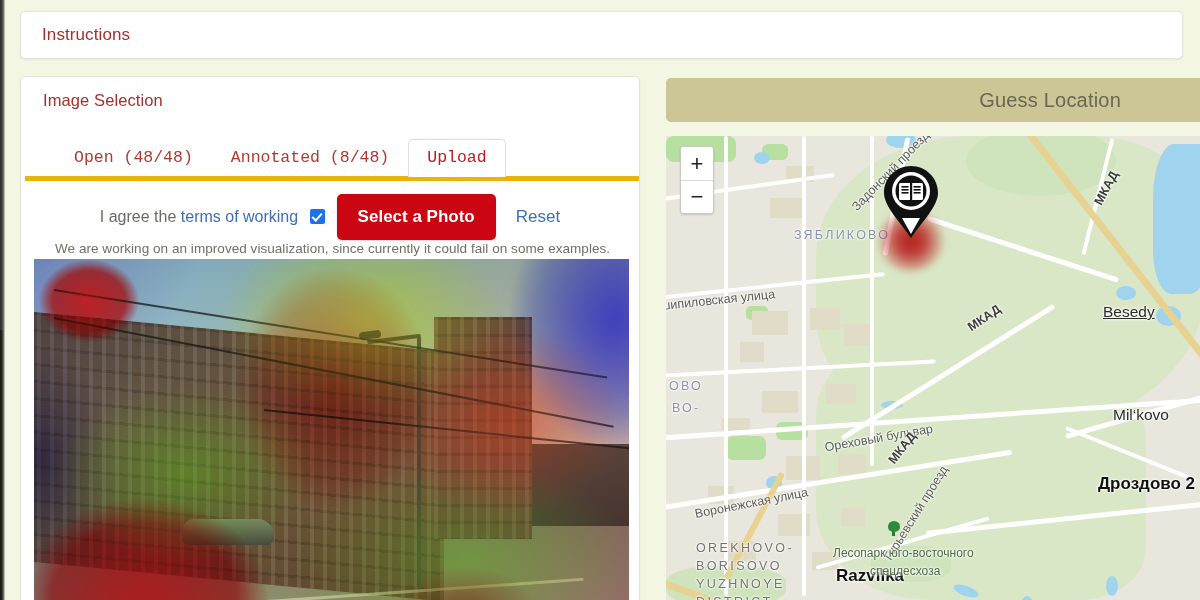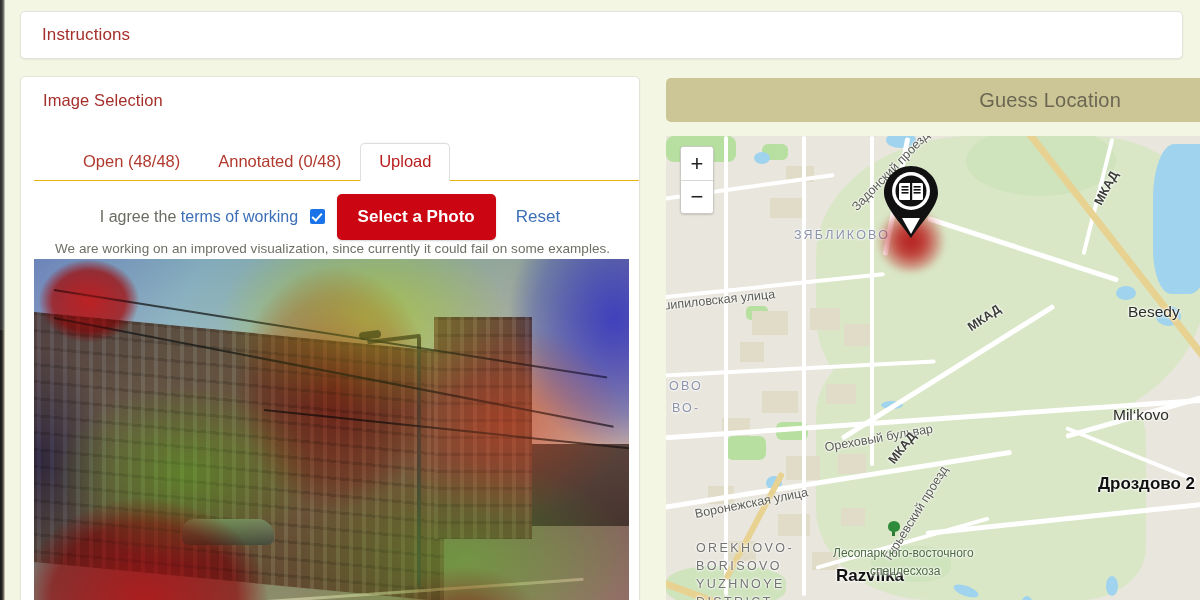--- a/index.html
+++ b/index.html
@@ -36,23 +36,23 @@
   }
 
   #image-card { left: 20px; top: 76px; width: 620px; height: 540px; overflow: hidden; }
   #image-selection-title {
     position: absolute; left: 22px; top: 14px;
     font-size: 16.5px; color: #a4302c; letter-spacing: .1px;
   }
 
   
   .tabs {
-    position: absolute; left: 13px; top: 58px; width: 100%; height: 46px;
-    border-bottom: 1px solid #eab308;
-    display: flex; align-items: flex-end; padding-left: 30px;
+    position: absolute; left: 4px; top: 58px; width: 100%; height: 46px;
+    border-bottom: 5px solid #eab308;
+    display: flex; align-items: flex-end; padding-left: 30px; font-family: Liberation Mono, monospace;
   }
   .tab {
     font-size: 16.5px; color: #b03a2e;
     padding: 8px 18px 9px 18px;
     line-height: 1.2;
     border: 1px solid transparent;
     border-bottom: none;
     border-radius: 5px 5px 0 0;
     cursor: pointer;
     margin-bottom: -1px;
@@ -289,21 +289,21 @@
 
   <div class="card" id="instructions-card">
     <div id="instructions-title">Instructions</div>
   </div>
 
   <div class="card" id="image-card">
     <div id="image-selection-title">Image Selection</div>
 
     <div class="tabs">
       <div class="tab">Open (48/48)</div>
-      <div class="tab">Annotated (0/48)</div>
+      <div class="tab">Annotated (8/48)</div>
       <div class="tab active">Upload</div>
     </div>
 
     <div class="upload-row">
       <span class="agree-text">
         <span>I agree the</span>
         <a class="tos-link" href="#">terms of working</a>
         <span class="tos-check"></span>
       </span>
       <button class="select-photo-btn">Select a Photo</button>
@@ -419,21 +419,21 @@
 
       <div class="maplbl lbl-district" style="left:30px;top:405px;">OREKHOVO-</div>
       <div class="maplbl lbl-district" style="left:30px;top:423px;">BORISOVO</div>
       <div class="maplbl lbl-district" style="left:30px;top:441px;">YUZHNOYE</div>
       <div class="maplbl lbl-district" style="left:30px;top:459px;">DISTRICT</div>
 
       <div class="maplbl lbl-hwy" style="left:422px;top:45px;transform:rotate(-62deg);">МКАД</div>
       <div class="maplbl lbl-hwy" style="left:300px;top:175px;transform:rotate(-34deg);">МКАД</div>
       <div class="maplbl lbl-hwy" style="left:218px;top:305px;transform:rotate(-52deg);">МКАД</div>
 
-      <div class="maplbl lbl-town" style="left:462px;top:167px;">Besedy</div>
+      <div class="maplbl lbl-town" style="left:437px;top:167px;text-decoration:underline;">Besedy</div>
       <div class="maplbl lbl-town" style="left:447px;top:270px;">Mil‘kovo</div>
       <div class="maplbl lbl-town big" style="left:432px;top:338px;">Дроздово 2</div>
       <div class="maplbl lbl-town big" style="left:170px;top:430px;">Razvilka</div>
 
       <div class="maplbl lbl-park" style="left:167px;top:410px;">Лесопарк юго-восточного</div>
       <div class="maplbl lbl-park" style="left:204px;top:428px;">спецлесхоза</div>
 
       <div class="heat-dot"></div>
       <div class="marker">
         <svg viewBox="0 0 58 76" width="58" height="76">

